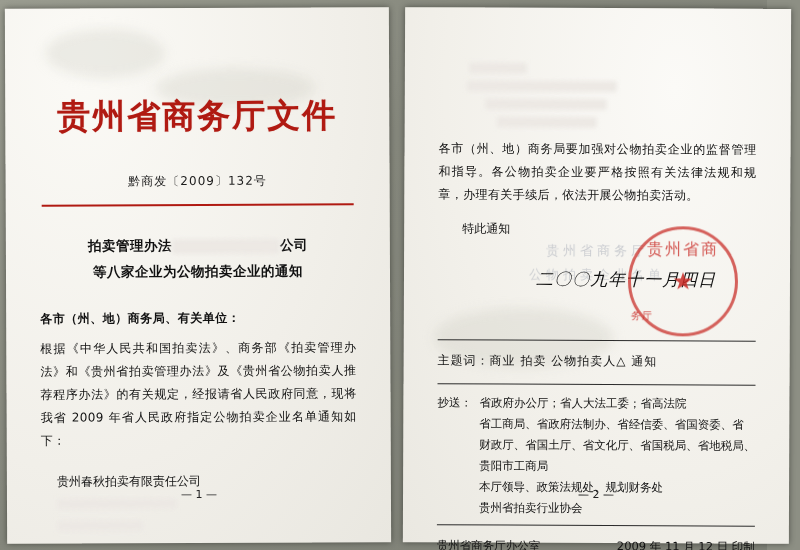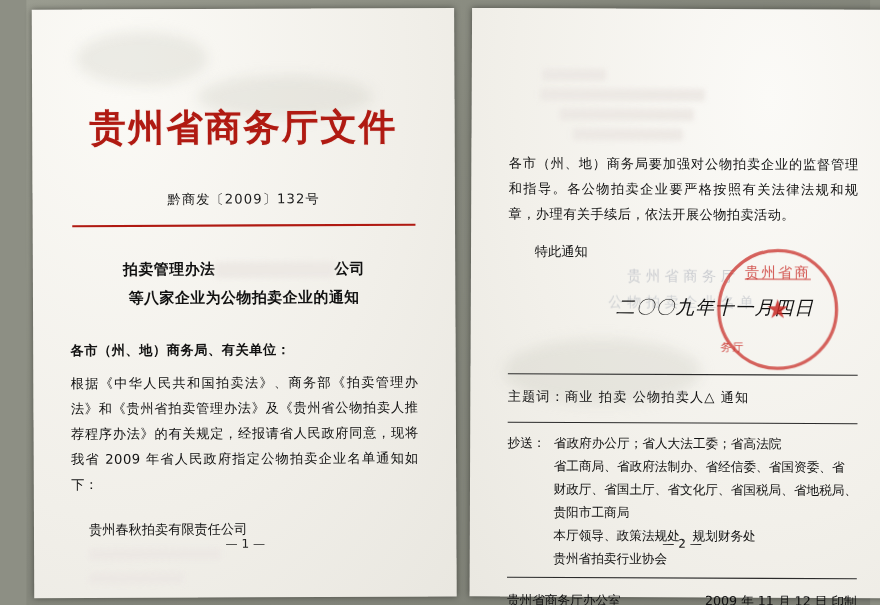--- a/index.html
+++ b/index.html
@@ -11,21 +11,20 @@
     width: 800px;
     height: 550px;
     overflow: hidden;
     font-family: "DejaVu Sans", sans-serif;
   }
   .scan {
     position: relative;
     width: 767px;
     height: 550px;
     background: linear-gradient(135deg, #9a9c90 0%, #85877c 40%, #7e8076 100%);
-    margin-left: 24px;
   }
   
   .page {
     position: absolute;
     top: 8px;
     height: 535px;
     background: #f3f1ec;
     box-shadow: 0 0 6px rgba(0,0,0,0.45);
   }
   .page.left {
@@ -206,23 +205,22 @@
     transform: translate(-50%,-50%);
     font-size: 24px;
     line-height: 1;
     color: rgba(200,40,35,0.85);
   }
   .seal .arc {
     position: absolute;
     left: 0; right: 0;
     top: 10px;
     text-align: center;
-    font-size: 13px;
+    font-size: 16px;
     letter-spacing: 2px;
-    text-decoration: underline;
   }
   .seal .arcb {
     position: absolute;
     left: 0; right: 0;
     bottom: 10px;
     text-align: left;
     font-size: 10px;
     letter-spacing: 1px;
   }
   .thin-rule {
@@ -234,21 +232,21 @@
     font-size: 12px;
     color: #111;
     letter-spacing: 1px;
     padding: 4px 0 8px 0;
   }
   .cc-block {
     font-size: 11.5px;
     line-height: 21px;
     color: #111;
   }
-  .cc-label { float: left; }
+  .cc-label { float: left; font-family: Liberation Serif, serif; }
   .cc-items { padding-left: 42px; }
   .footer-row {
     display: flex;
     justify-content: space-between;
     font-size: 11.5px;
     color: #111;
     padding-top: 5px;
   }
 </style>
 </head>

